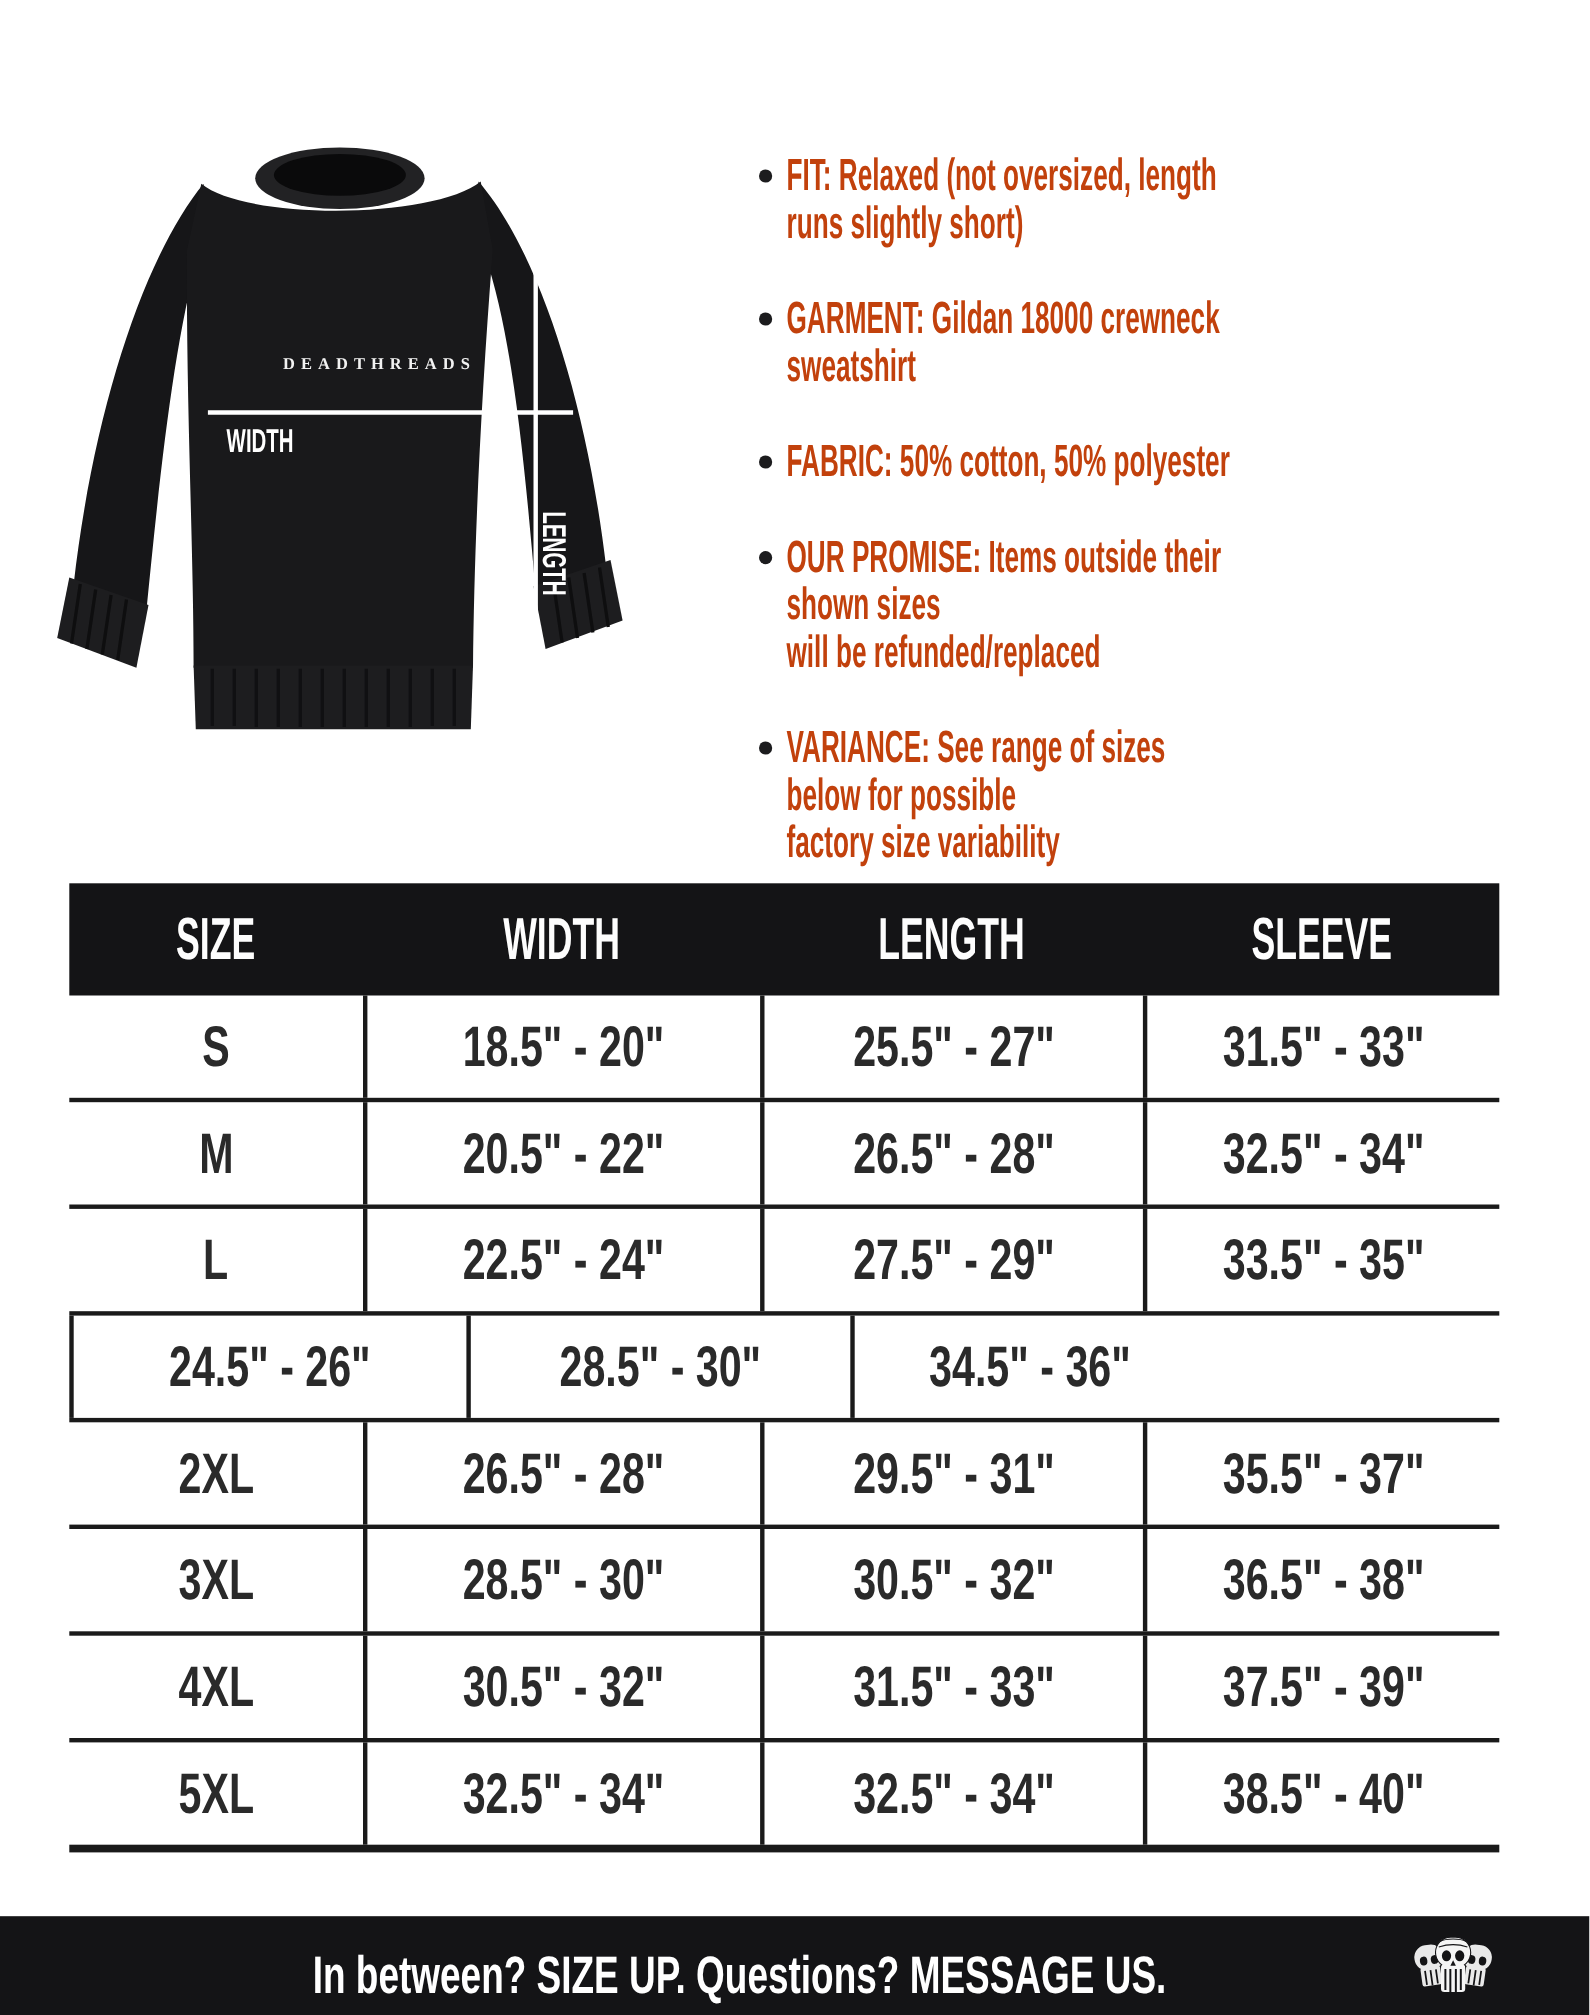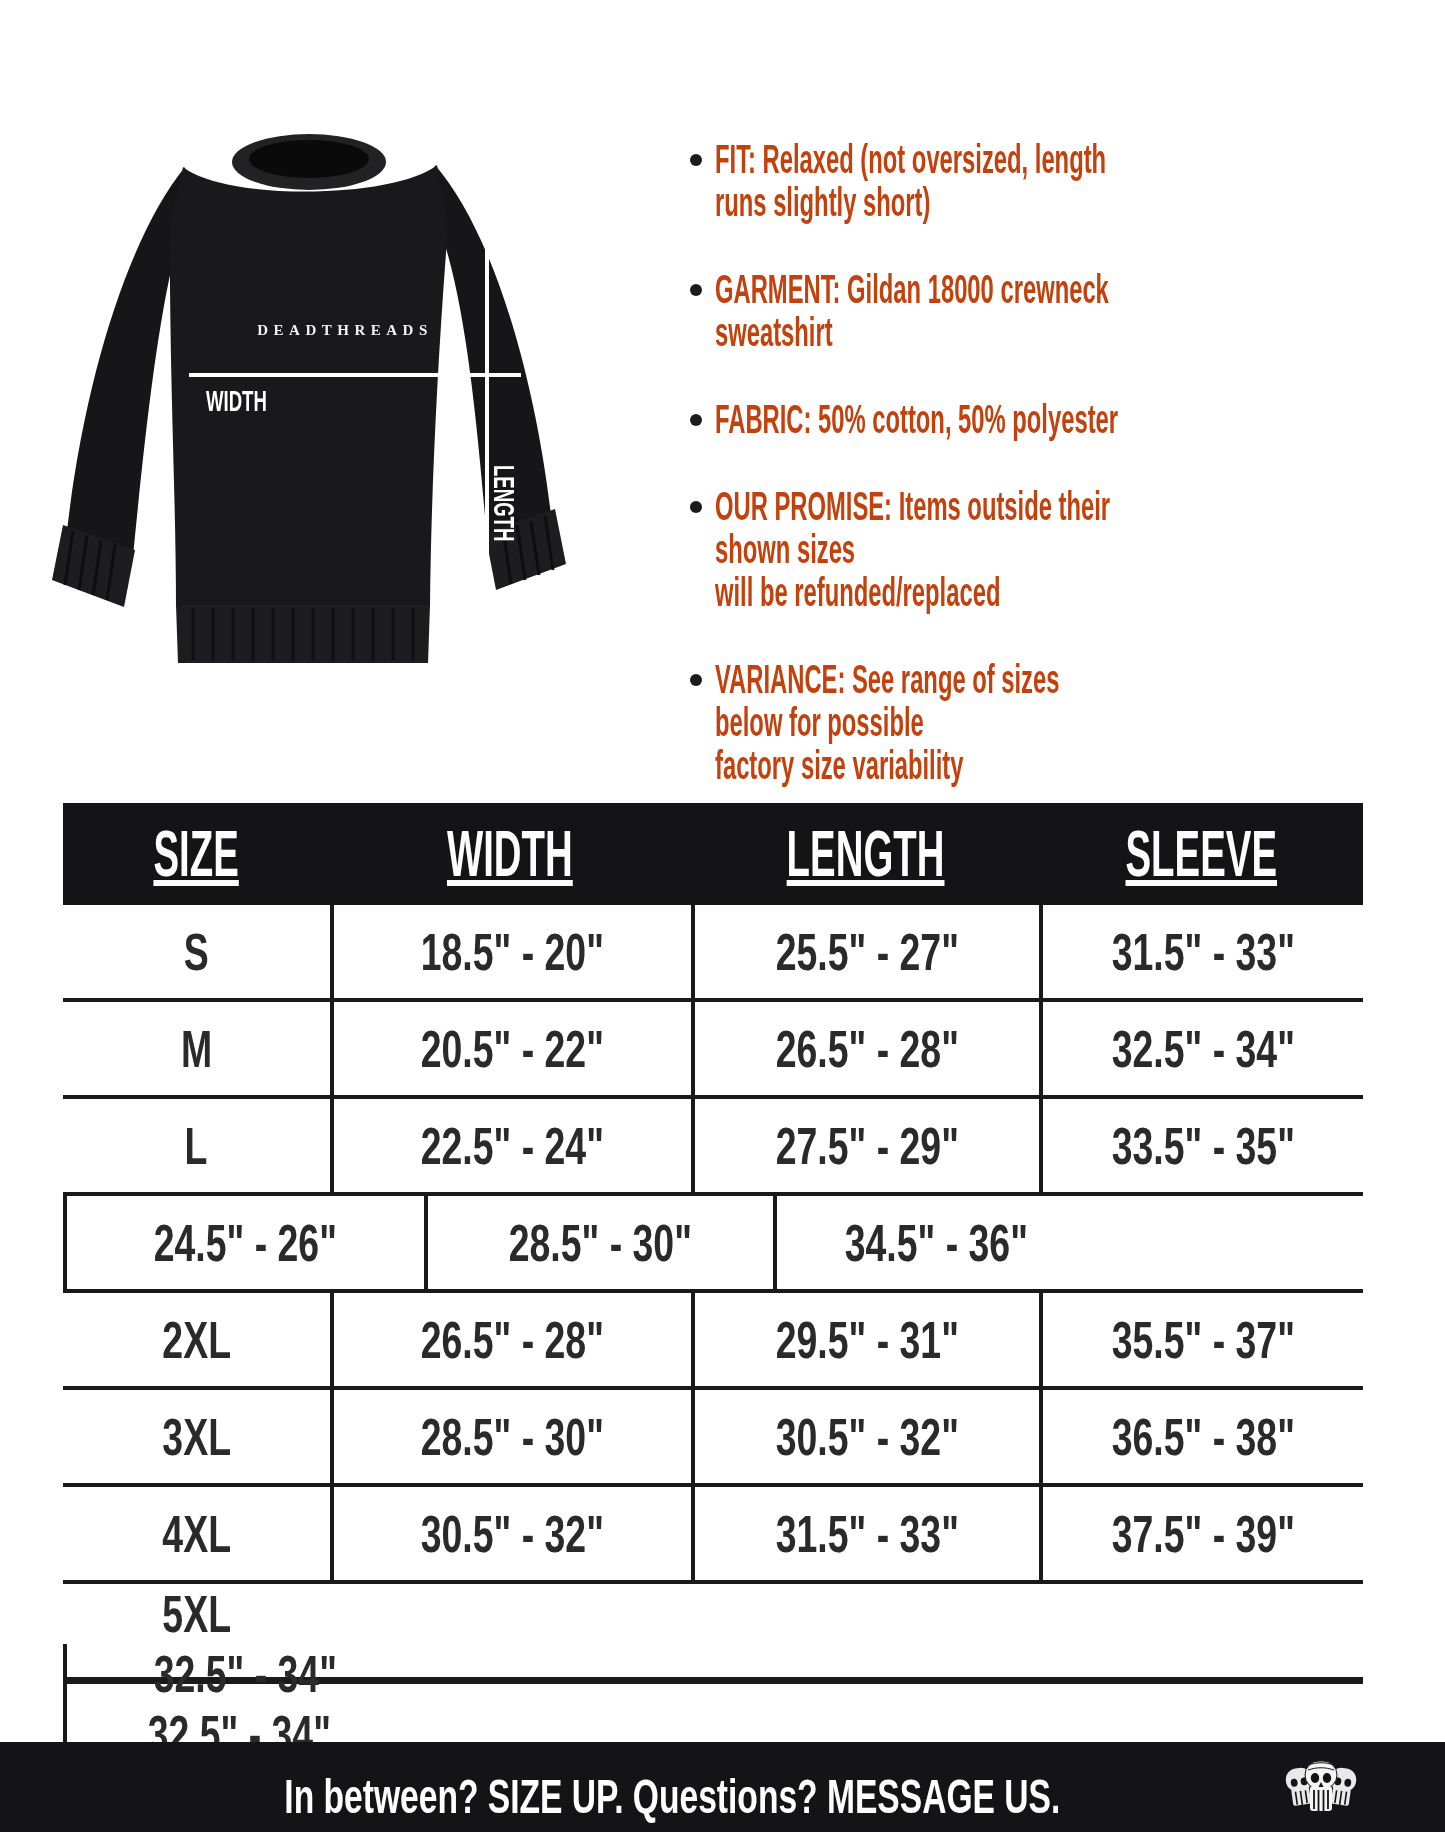--- a/index.html
+++ b/index.html
@@ -15,24 +15,24 @@
   
   .bullets{position:absolute;left:690px;top:138px;width:740px;list-style:none;margin:0;padding:0;}
   .bullets li{display:flex;align-items:flex-start;margin:0 0 44px 0;font-weight:bold;
               font-size:41px;line-height:43px;color:#c2410c;}
   .bullets .dot{flex:0 0 auto;width:12px;height:12px;border-radius:50%;background:#1c1c1e;margin:16px 13px 0 0;}
 
   
   .size-table{position:absolute;left:63px;top:803px;width:1300px;}
   .thead{display:flex;background:#141416;height:102px;align-items:center;}
   .thead .hcell{display:flex;align-items:flex-end;justify-content:center;color:#fdfdfd;
-                font-weight:bold;font-size:64px;text-decoration:underline;}
+                font-weight:bold;font-size:54px;}
   .thead .cond{transform:scaleX(0.60);transform-origin:50% 50%;}
   .trow{display:flex;height:97px;border-bottom:4px solid #1a1a1a;box-sizing:border-box;}
-  .trow:last-child{border-bottom:7px solid #1a1a1a;height:100px;flex-direction:column;}
+  .trow:last-child{border-bottom:7px solid #1a1a1a;height:100px;}
   .cell{display:flex;align-items:center;justify-content:center;font-weight:bold;
         font-size:52px;color:#2a2a2a;box-sizing:border-box;}
   .cell .cond{transform:scaleX(0.72);transform-origin:50% 50%;white-space:nowrap;}
   .c1{width:20.5%;} .c2{width:27.8%;border-left:4px solid #1a1a1a;}
   .c3{width:26.8%;border-left:4px solid #1a1a1a;} .c4{width:24.9%;border-left:4px solid #1a1a1a;}
 
   
   .footer{position:absolute;left:0;top:1742px;width:1445px;height:108px;background:#141416;
           display:flex;align-items:center;justify-content:center;}
   .footer-text{color:#ffffff;font-weight:bold;font-size:48px;transform:scaleX(0.70);

